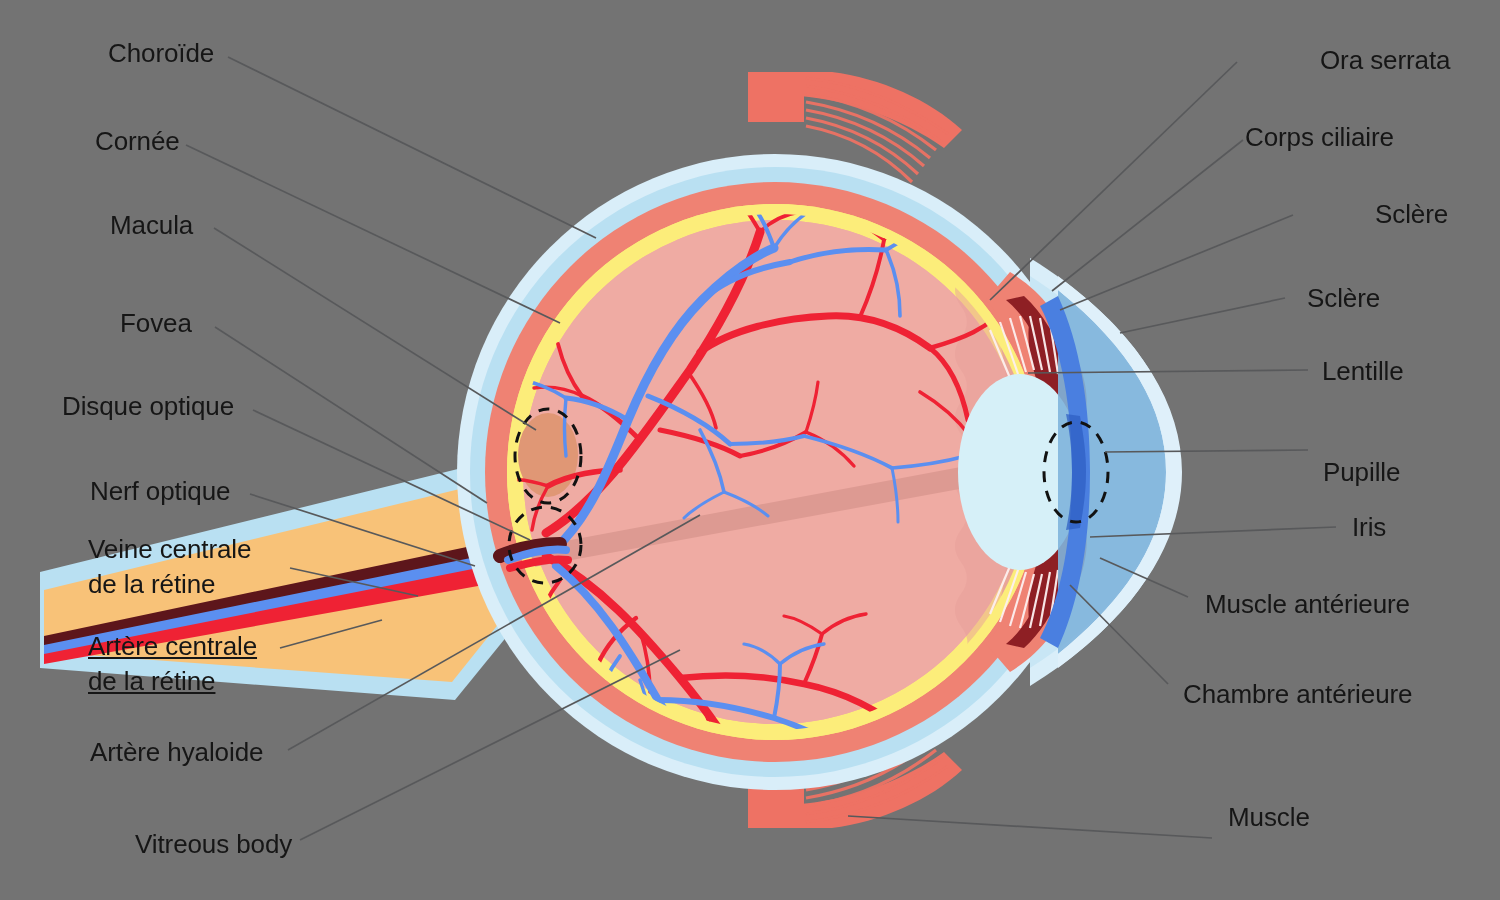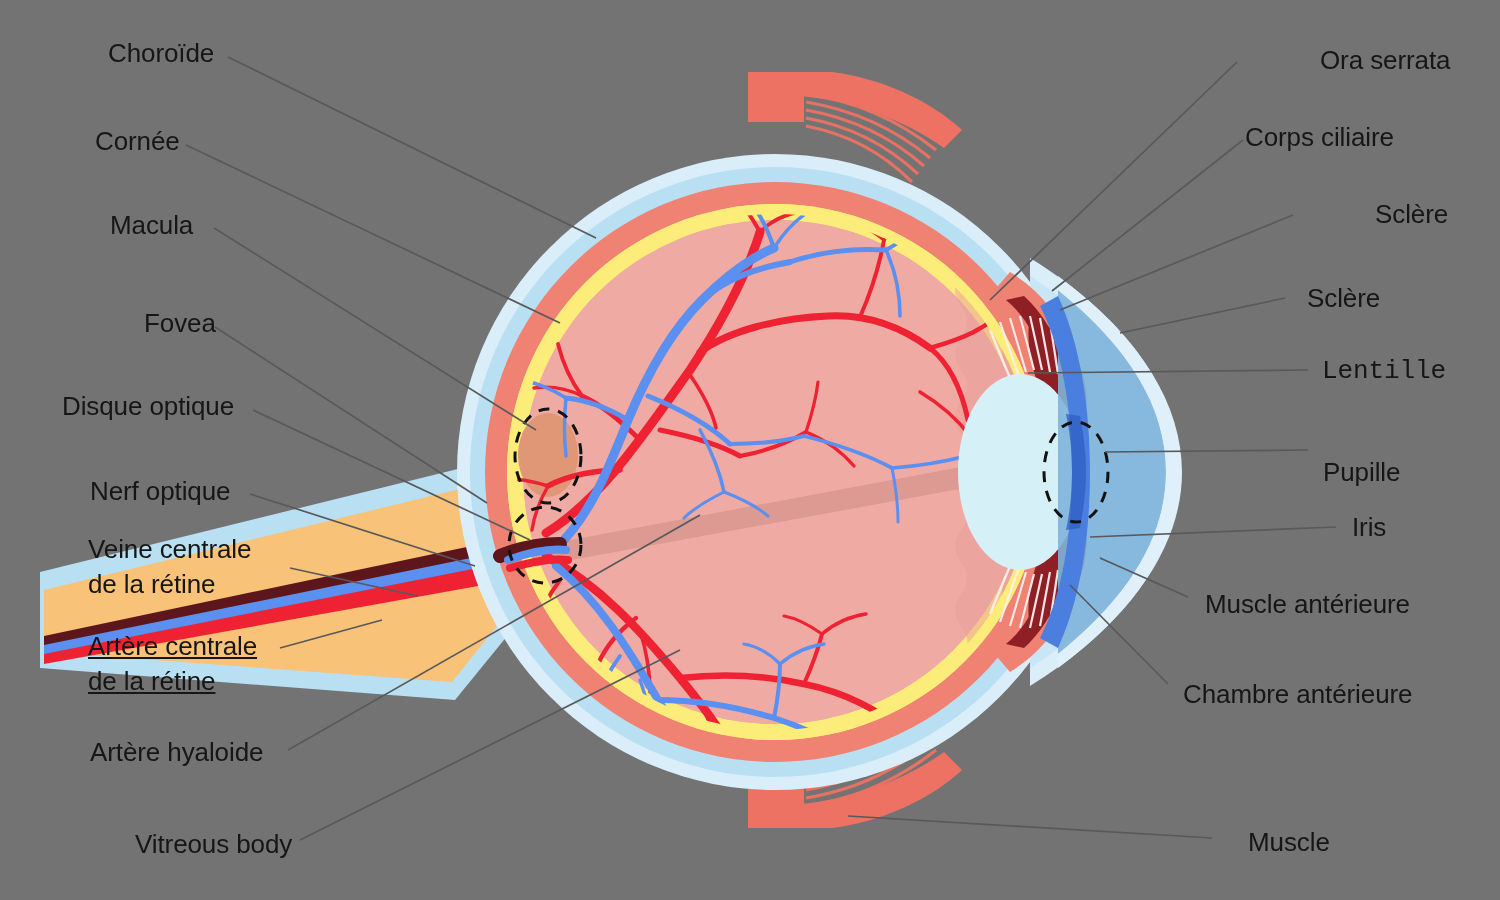--- a/index.html
+++ b/index.html
@@ -298,36 +298,36 @@
         <line x1="1188" y1="597" x2="1100" y2="558"></line>
         <line x1="1168" y1="684" x2="1070" y2="585"></line>
         <line x1="1212" y1="838" x2="848" y2="816"></line>
       </g>
   </svg>
 
   <div id="labels-left">
       <div class="label leftal" style="left: 108px; top: 36px;">Choroïde</div>
       <div class="label leftal" style="left: 95px; top: 124px;">Cornée</div>
       <div class="label leftal" style="left: 110px; top: 208px; text-align: center;">Macula</div>
-      <div class="label leftal" style="left: 144px; top: 306px;">Fovea</div>
+      <div class="label leftal" style="left: 120px; top: 306px;">Fovea</div>
       <div class="label leftal" style="left: 62px; top: 389px;">Disque optique</div>
       <div class="label leftal" style="left: 90px; top: 474px;">Nerf optique</div>
       <div class="label leftal" style="left: 88px; top: 532px;">Veine centrale
 de la rétine</div>
       <div class="label leftal" style="left: 88px; top: 629px; text-decoration: underline;">Artère centrale
 de la rétine</div>
       <div class="label leftal" style="left: 90px; top: 735px;">Artère hyaloide</div>
       <div class="label leftal" style="left: 135px; top: 827px;">Vitreous body</div>
     </div>
   <div id="labels-right">
       <div class="label right" style="left: 1320px; top: 43px;">Ora serrata</div>
       <div class="label right" style="left: 1245px; top: 120px;">Corps ciliaire</div>
       <div class="label right" style="left: 1375px; top: 197px;">Sclère</div>
       <div class="label right" style="left: 1307px; top: 281px;">Sclère</div>
-      <div class="label right" style="left: 1322px; top: 354px; font-family: Liberation Mono, monospace;">Lentille</div>
+      <div class="label right" style="left: 1322px; top: 354px;">Lentille</div>
       <div class="label right" style="left: 1323px; top: 455px;">Pupille</div>
       <div class="label right" style="left: 1352px; top: 510px;">Iris</div>
       <div class="label right" style="left: 1205px; top: 587px;">Muscle antérieure</div>
       <div class="label right" style="left: 1183px; top: 677px;">Chambre antérieure</div>
-      <div class="label right" style="left: 1228px; top: 825px; margin-left: 20px;">Muscle</div>
+      <div class="label right" style="left: 1228px; top: 800px;">Muscle</div>
     </div>
 
 </div>
 
 </body></html>

